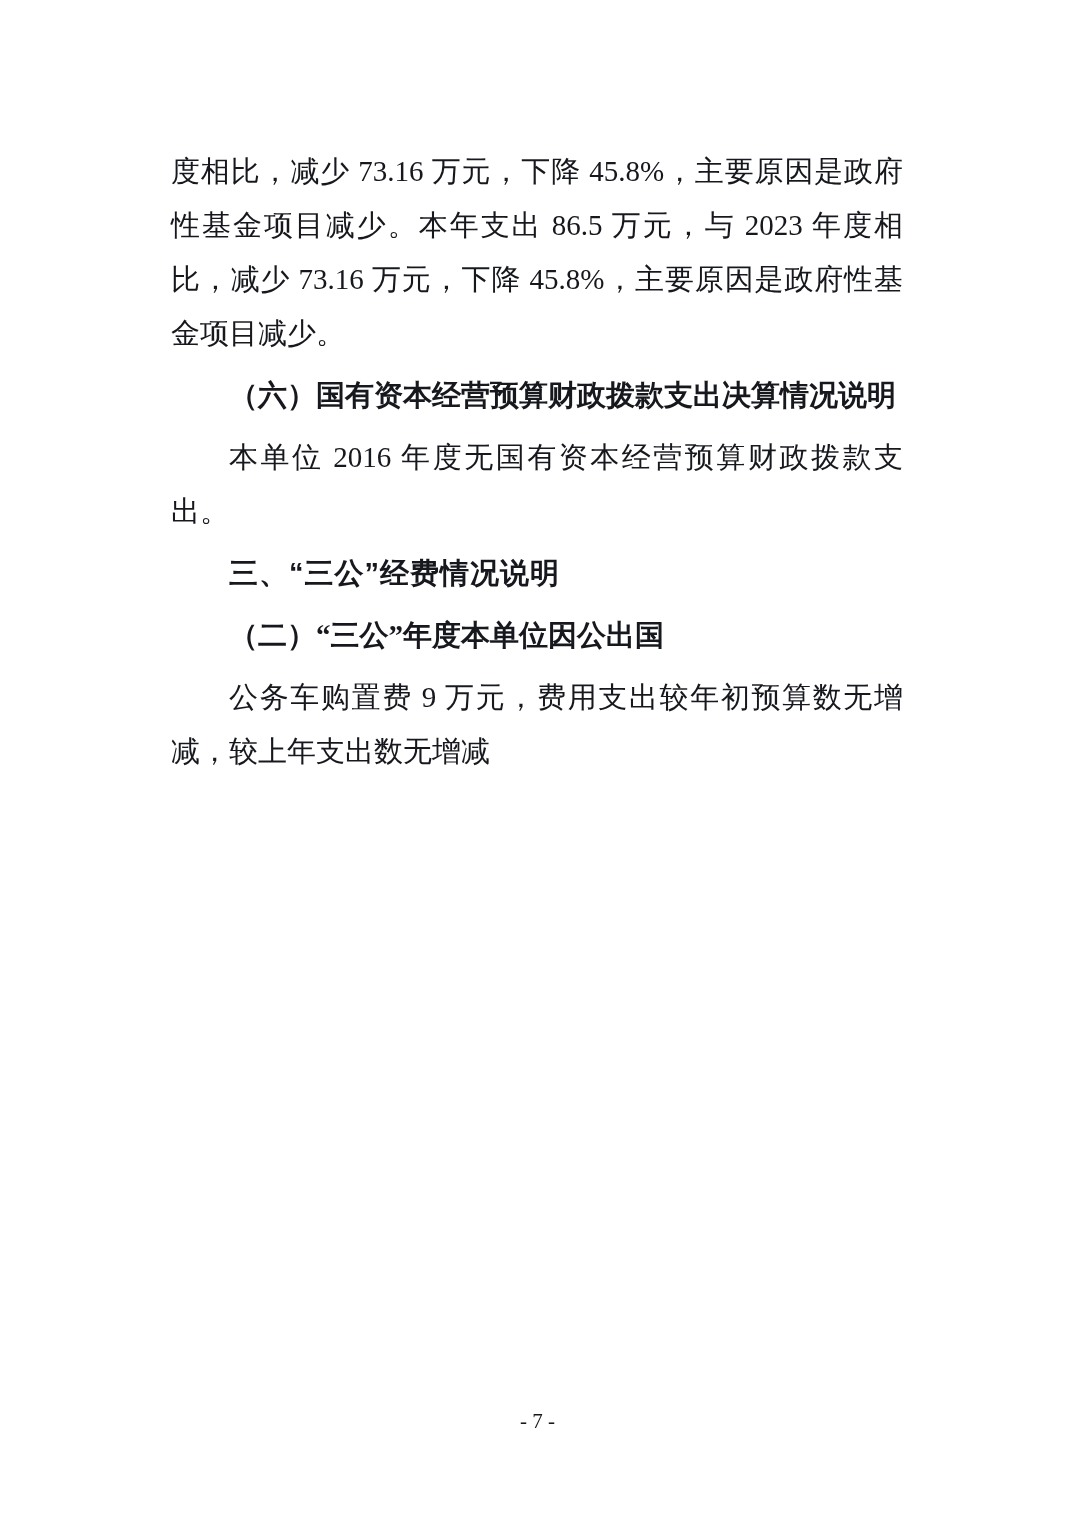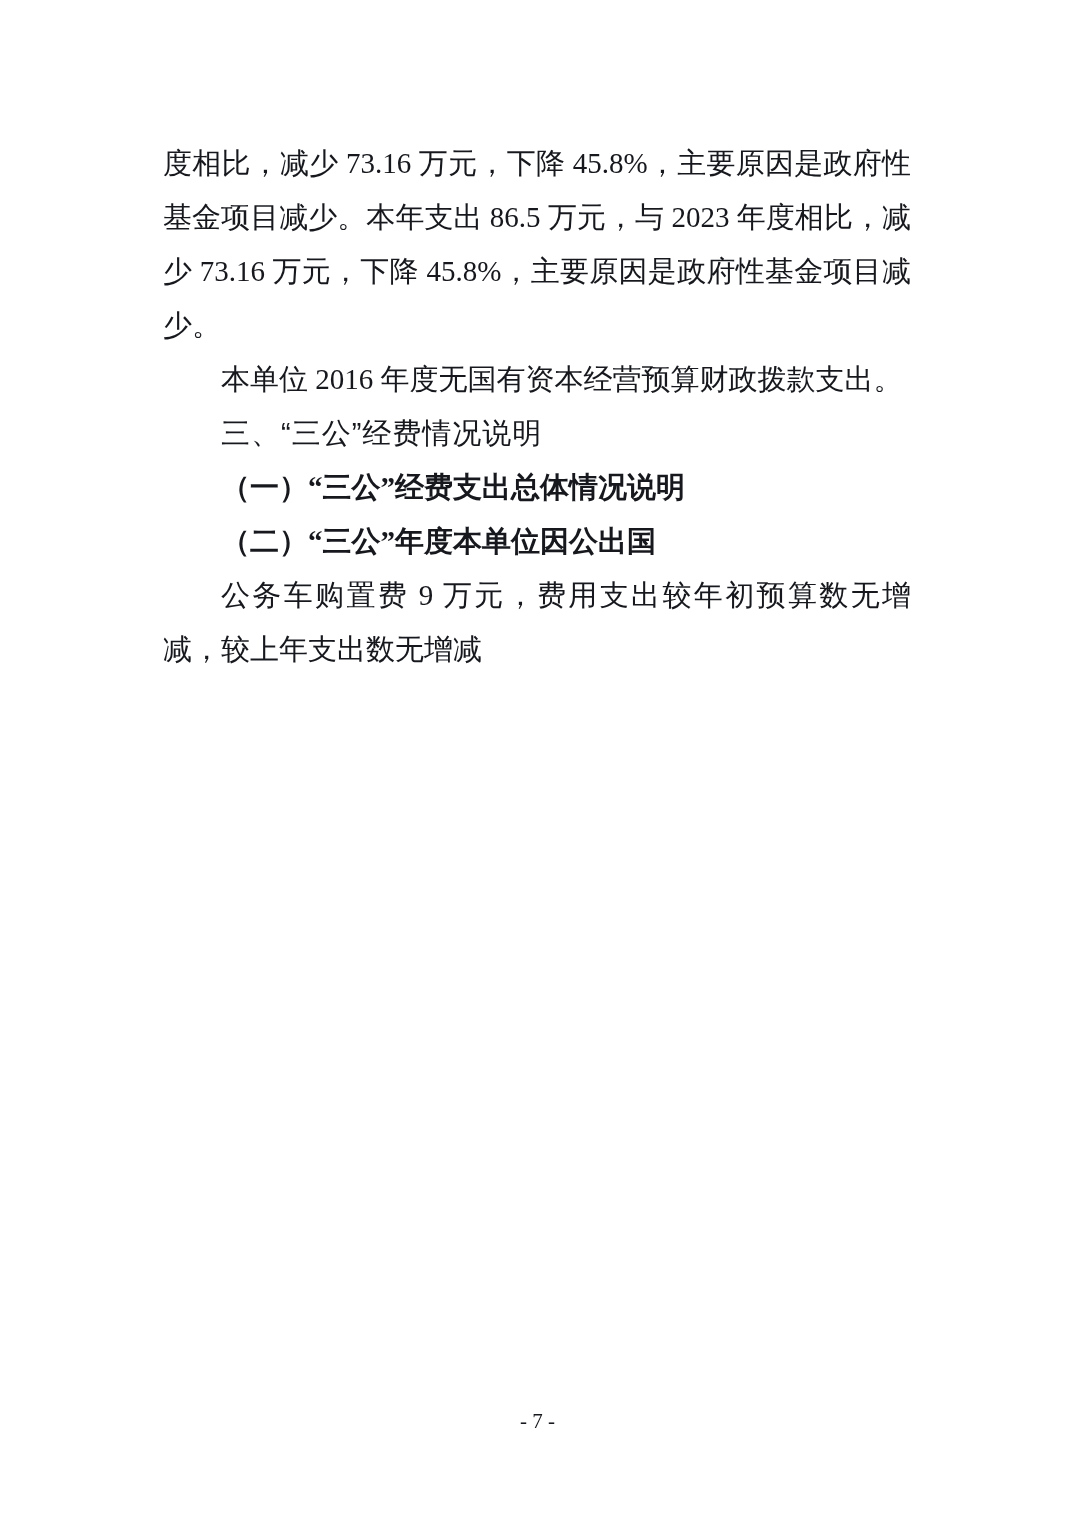--- a/index.html
+++ b/index.html
@@ -20,39 +20,39 @@
     left: 163px;
     top: 136px;
     width: 748px;
     color: #16181d;
     font-size: 29px;
     line-height: 54px;
     text-align: justify;
     text-justify: inter-ideograph;
   }
   .content p, .content h2, .content h3 {
-    margin: 0;
+    margin: 8px;
     padding: 0;
     font-size: 29px;
     line-height: 54px;
   }
   .para-indent {
     text-indent: 2em;
   }
   .para-flush {
     text-indent: 0;
   }
   .heading-kai {
     font-weight: bold;
     text-indent: 2em;
     text-align: left;
     font-family: "Liberation Serif", serif;
   }
   .heading-hei {
-    font-weight: normal;
+    font-weight: bold;
     text-indent: 2em;
     text-align: left;
     font-family: "Liberation Sans", sans-serif;
     letter-spacing: 1px;
   }
   .page-footer {
     position: absolute;
     left: 0;
     top: 1406px;
     width: 1075px;
@@ -65,26 +65,26 @@
 </style>
 </head>
 <body>
 
 <div class="page">
 
   <div class="content">
 
     <p class="para-flush">度相比，减少 73.16 万元，下降 45.8%，主要原因是政府性基金项目减少。本年支出 86.5 万元，与 2023 年度相比，减少 73.16 万元，下降 45.8%，主要原因是政府性基金项目减少。</p>
 
+    <h3 class="heading-kai">（六）国有资本经营预算财政拨款支出决算情况说明</h3>
 
     <p class="para-indent">本单位 2016 年度无国有资本经营预算财政拨款支出。</p>
 
     <h2 class="heading-hei">三、“三公”经费情况说明</h2>
 
-    <h3 class="heading-kai">（一）“三公”经费支出总体情况说明</h3>
 
 
     <h3 class="heading-kai">（二）“三公”年度本单位因公出国</h3>
 
 
     <p class="para-indent">公务车购置费 9 万元，费用支出较年初预算数无增减，较上年支出数无增减</p>
 
 
   </div>
 

